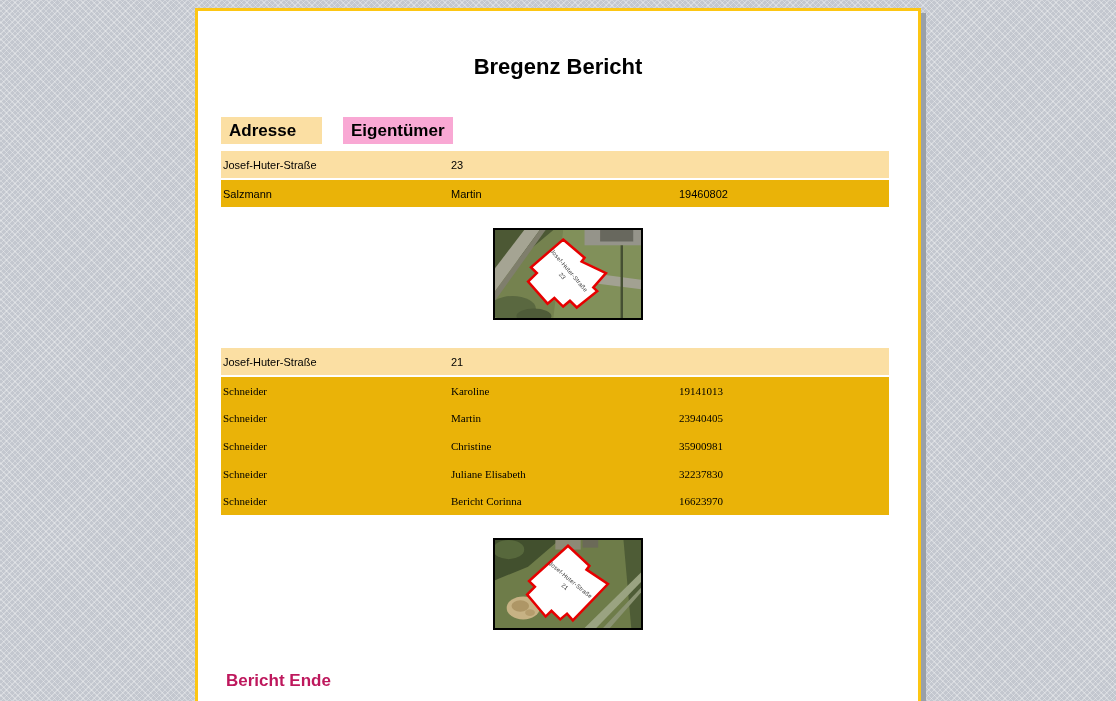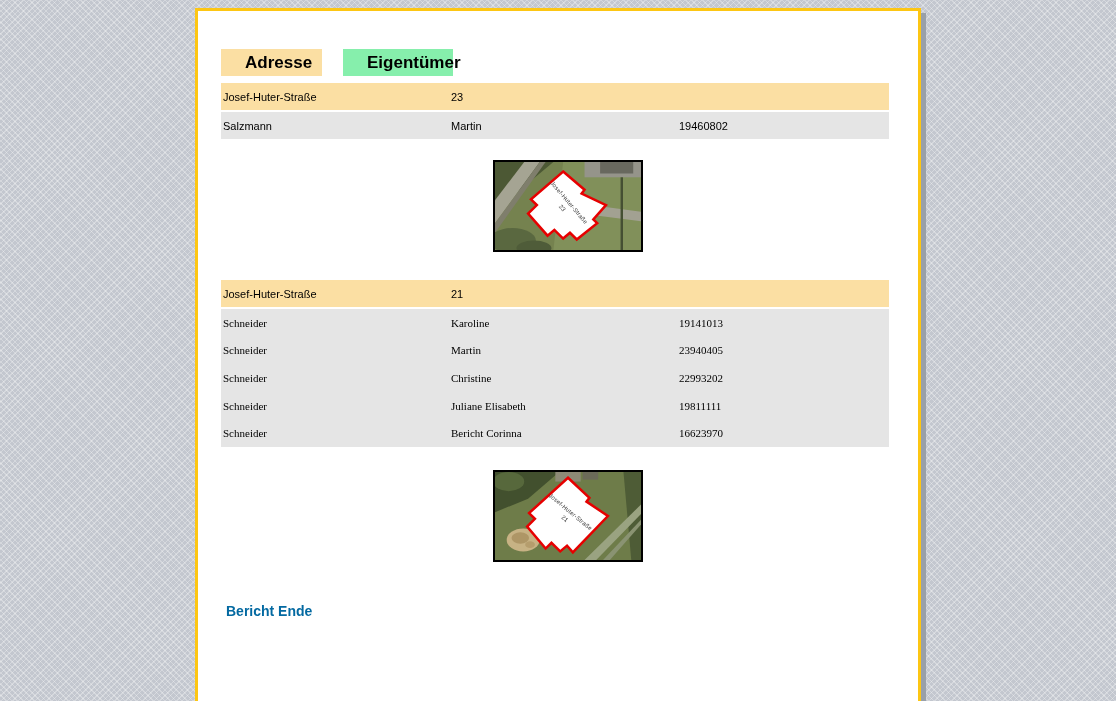--- a/index.html
+++ b/index.html
@@ -20,51 +20,52 @@
     box-shadow:5px 5px 0 #99a0a9;
   }
   .report-title {
     margin-top:43px;
     text-align:center;
     font-size:22px; line-height:25px; font-weight:bold; color:#000;
   }
   .content { margin-left:23px; width:668px; }
   .col-headers { display:flex; gap:21px; margin-top:38px; }
   .col-header {
-    height:27px; line-height:27px; padding:0 24px;
+    height:27px; line-height:27px; padding:0 8px;
     font-size:17px; font-weight:bold; color:#000;
   }
   .col-header.tan  { background:#fbdfa3; width:101px; }
-  .col-header.gray { background:#86efac; width:110px; }
+  .col-header.gray { background:#f9a8d4; width:110px; }
   .tbl { margin-top:7px; }
   .row {
     display:grid; grid-template-columns:228px 228px 1fr;
     align-items:center;
     height:27px; padding-left:2px;
     font-size:11px; color:#000;
   }
   .row.address { background:#fbdfa3; margin-bottom:2px; }
-  .row.owner   { background:#e5e5e5; }
+  .row.owner   { background:#eab308; }
   .owner-block .row.owner { height:27.6px;font-family:Liberation Serif, serif; }
   .tbl2 { margin-top:28px; }
   .map-wrap { margin-left:272px; width:150px; height:92px; border:2px solid #000; background:#6e7c49; }
   .map-wrap.first  { margin-top:21px; }
   .map-wrap.second { margin-top:23px; }
   .map-wrap svg { display:block; }
   .report-footer {
     margin-top:41px; margin-left:5px;
-    font-size:14px; font-weight:bold; color:#0369a1;
+    font-size:17px; font-weight:bold; color:#be185d;
   }
   .map-label-text { font-size:6.2px; fill:#3a3a3a; text-anchor:middle; letter-spacing:.2px; }
 </style>
 </head>
 <body>
 
 <div class="page">
 
+  <div class="report-title">Bregenz Bericht</div>
 
   <div class="content">
 
     <div class="col-headers">
       <div class="col-header tan">Adresse</div>
       <div class="col-header gray">Eigentümer</div>
     </div>
 
     <div class="tbl">
       <div class="row address">
@@ -113,26 +114,26 @@
           <span>19141013</span>
         </div>
         <div class="row owner">
           <span>Schneider</span>
           <span>Martin</span>
           <span>23940405</span>
         </div>
         <div class="row owner">
           <span>Schneider</span>
           <span>Christine</span>
-          <span>22993202</span>
+          <span>35900981</span>
         </div>
         <div class="row owner">
           <span>Schneider</span>
           <span>Juliane Elisabeth</span>
-          <span>19811111</span>
+          <span>32237830</span>
         </div>
         <div class="row owner">
           <span>Schneider</span>
           <span>Bericht Corinna</span>
           <span>16623970</span>
         </div>
       </div>
     </div>
 
     <div class="map-wrap second">

